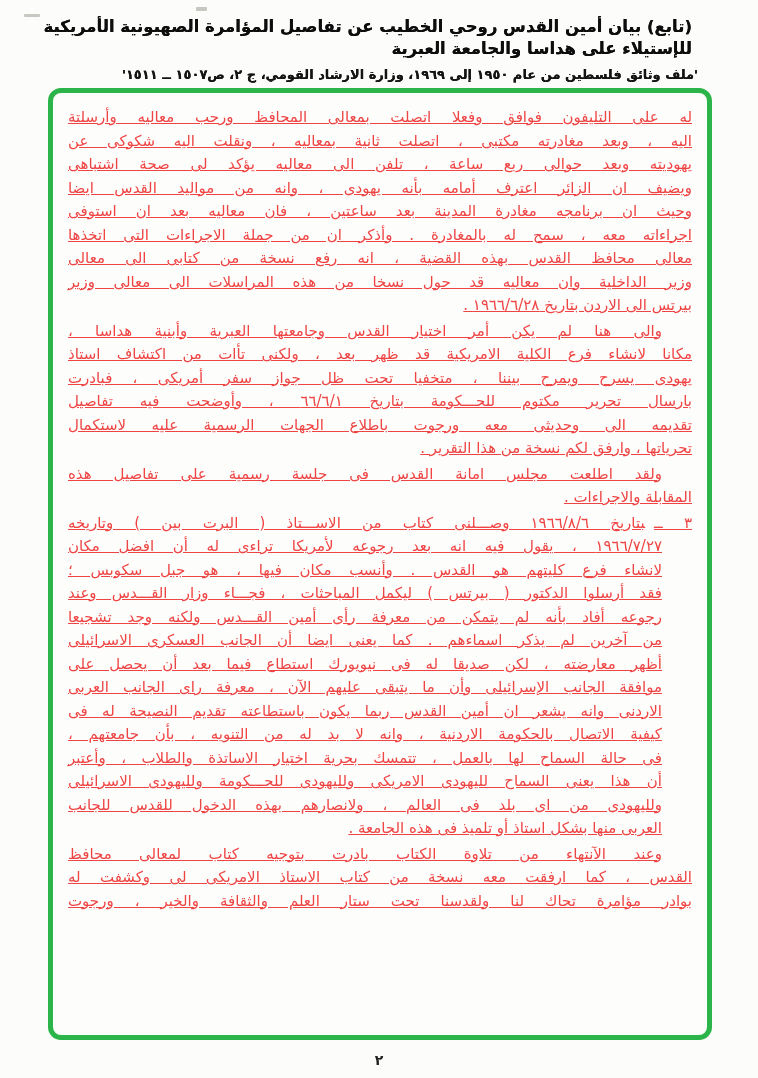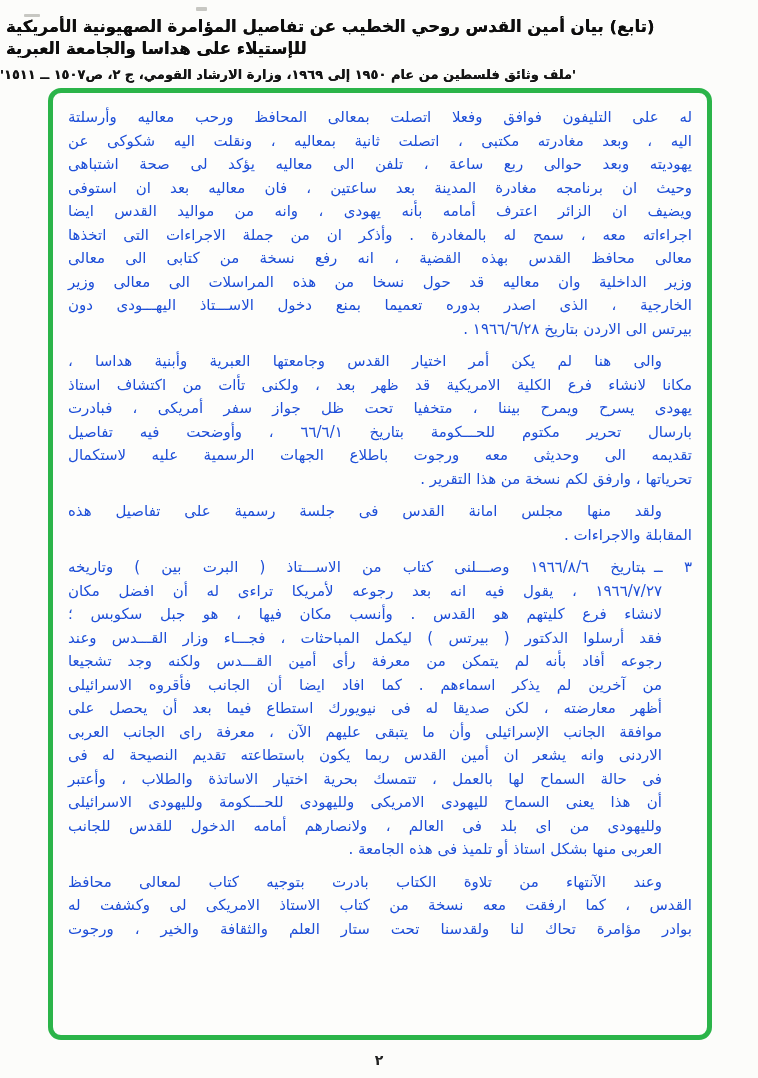--- a/index.html
+++ b/index.html
@@ -7,21 +7,21 @@
     width:758px;height:1078px;
     background:#fcfcfa;
     position:relative;
     overflow:hidden;
     font-family:"DejaVu Sans",sans-serif;
     color:#1f1f1f;
   }
   
   .doc-header{
     position:absolute;top:16px;left:0;width:698px;
-    text-align:left;direction:rtl;
+    text-align:right;direction:rtl;
   }
   .doc-title{
     font-size:16.5px;font-weight:bold;color:#0d0d0d;
     line-height:22px;padding:0 6px;
     letter-spacing:-0.2px;
     text-shadow:0 0 .6px #0d0d0d;
   }
   .doc-subtitle{
     font-size:13px;font-weight:bold;color:#141414;
     margin-top:7px;line-height:15px;
@@ -34,23 +34,24 @@
     border:5px solid #2bb449;
     border-radius:13px;
     box-sizing:border-box;
     background:#fdfdfb;
   }
   
   .doc-body{
     direction:rtl;
     padding:13px 15px 0 15px;
     font-size:15px;
-    color:#1d4ed8;
+    color:#ef4444;
+    text-decoration:underline;
   }
-  .para{margin-top:9px;}
+  .para{margin-top:2px;}
   .para:first-child{margin-top:0;}
   .line{
     line-height:23.5px;
     text-align:justify;
     text-align-last:justify;
     min-height:23.5px;
   }
   .line.end{text-align-last:right;}
   .indent .line.first{padding-right:30px;}
   .numbered .line:not(.first){padding-right:30px;}
@@ -78,53 +79,53 @@
   <div class="doc-subtitle">'ملف وثائق فلسطين من عام ١٩٥٠ إلى ١٩٦٩، وزارة الارشاد القومي، ج ٢، ص١٥٠٧ ــ ١٥١١'</div>
 </div>
 
 <div class="doc-frame">
   <div class="doc-body">
 
   <div class="para plain">
         <div class="line first">له على التليفون فوافق وفعلا اتصلت بمعالى المحافظ ورحب معاليه وأرسلتة</div>
         <div class="line">اليه ، وبعد مغادرته مكتبى ، اتصلت ثانية بمعاليه ، ونقلت اليه شكوكى عن</div>
         <div class="line">يهوديته وبعد حوالى ربع ساعة ، تلفن الى معاليه يؤكد لى صحة اشتباهى</div>
+        <div class="line">ويضيف ان الزائر اعترف أمامه بأنه يهودى ، وانه من مواليد القدس ايضا</div>
         <div class="line">وحيث ان برنامجه مغادرة المدينة بعد ساعتين ، فان معاليه بعد ان استوفى</div>
-        <div class="line">ويضيف ان الزائر اعترف أمامه بأنه يهودى ، وانه من مواليد القدس ايضا</div>
         <div class="line">اجراءاته معه ، سمح له بالمغادرة . وأذكر ان من جملة الاجراءات التى اتخذها</div>
         <div class="line">معالى محافظ القدس بهذه القضية ، انه رفع نسخة من كتابى الى معالى</div>
         <div class="line">وزير الداخلية وان معاليه قد حول نسخا من هذه المراسلات الى معالى وزير</div>
-        <div class="line">الخارجية ، الذى اصدر بدوره تعميما بمنع دخول الاســـتاذ اليهـــودى دون</div>
         <div class="line end">بيرتس الى الاردن بتاريخ ١٩٦٦/٦/٢٨ .</div>
       </div>
       <div class="para indent">
         <div class="line first">والى هنا لم يكن أمر اختيار القدس وجامعتها العبرية وأبنية هداسا ،</div>
         <div class="line">مكانا لانشاء فرع الكلية الامريكية قد ظهر بعد ، ولكنى تأات من اكتشاف استاذ</div>
         <div class="line">يهودى يسرح ويمرح بيننا ، متخفيا تحت ظل جواز سفر أمريكى ، فبادرت</div>
         <div class="line">بارسال تحرير مكتوم للحـــكومة بتاريخ ٦٦/٦/١ ، وأوضحت فيه تفاصيل</div>
         <div class="line">تقديمه الى وحديثى معه ورجوت باطلاع الجهات الرسمية عليه لاستكمال</div>
         <div class="line end">تحرياتها ، وارفق لكم نسخة من هذا التقرير .</div>
       </div>
       <div class="para indent">
-        <div class="line first">ولقد منها مجلس امانة القدس فى جلسة رسمية على تفاصيل هذه</div>
+        <div class="line first">ولقد اطلعت مجلس امانة القدس فى جلسة رسمية على تفاصيل هذه</div>
         <div class="line end">المقابلة والاجراءات .</div>
       </div>
       <div class="para numbered">
         <div class="line first"><span class="marker">٣ ــ</span>بتاريخ ١٩٦٦/٨/٦ وصـــلنى كتاب من الاســـتاذ ( البرت بين ) وتاريخه</div>
         <div class="line">١٩٦٦/٧/٢٧ ، يقول فيه انه بعد رجوعه لأمريكا تراءى له أن افضل مكان</div>
         <div class="line">لانشاء فرع كليتهم هو القدس . وأنسب مكان فيها ، هو جبل سكوبس ؛</div>
         <div class="line">فقد أرسلوا الدكتور ( بيرتس ) ليكمل المباحثات ، فجـــاء وزار القـــدس وعند</div>
         <div class="line">رجوعه أفاد بأنه لم يتمكن من معرفة رأى أمين القـــدس ولكنه وجد تشجيعا</div>
-        <div class="line">من آخرين لم يذكر اسماءهم . كما افاد ايضا أن الجانب فأقروه الاسرائيلى</div>
+        <div class="line">من آخرين لم يذكر اسماءهم . كما يعنى ايضا أن الجانب العسكرى الاسرائيلى</div>
         <div class="line">أظهر معارضته ، لكن صديقا له فى نيويورك استطاع فيما بعد أن يحصل على</div>
         <div class="line">موافقة الجانب الإسرائيلى وأن ما يتبقى عليهم الآن ، معرفة راى الجانب العربى</div>
         <div class="line">الاردنى وانه يشعر ان أمين القدس ربما يكون باستطاعته تقديم النصيحة له فى</div>
+        <div class="line">كيفية الاتصال بالحكومة الاردنية ، وانه لا بد له من التنويه ، بأن جامعتهم ،</div>
         <div class="line">فى حالة السماح لها بالعمل ، تتمسك بحرية اختيار الاساتذة والطلاب ، وأعتبر</div>
         <div class="line">أن هذا يعنى السماح لليهودى الامريكى ولليهودى للحـــكومة ولليهودى الاسرائيلى</div>
-        <div class="line">ولليهودى من اى بلد فى العالم ، ولانصارهم أمامه الدخول للقدس للجانب</div>
+        <div class="line">ولليهودى من اى بلد فى العالم ، ولانصارهم بهذه الدخول للقدس للجانب</div>
         <div class="line end">العربى منها بشكل استاذ أو تلميذ فى هذه الجامعة .</div>
       </div>
       <div class="para indent continues">
         <div class="line first">وعند الآنتهاء من تلاوة الكتاب بادرت بتوجيه كتاب لمعالى محافظ</div>
         <div class="line">القدس ، كما ارفقت معه نسخة من كتاب الاستاذ الامريكى لى وكشفت له</div>
         <div class="line">بوادر مؤامرة تحاك لنا ولقدسنا تحت ستار العلم والثقافة والخير ، ورجوت</div>
       </div>
     </div>
 </div>
 

